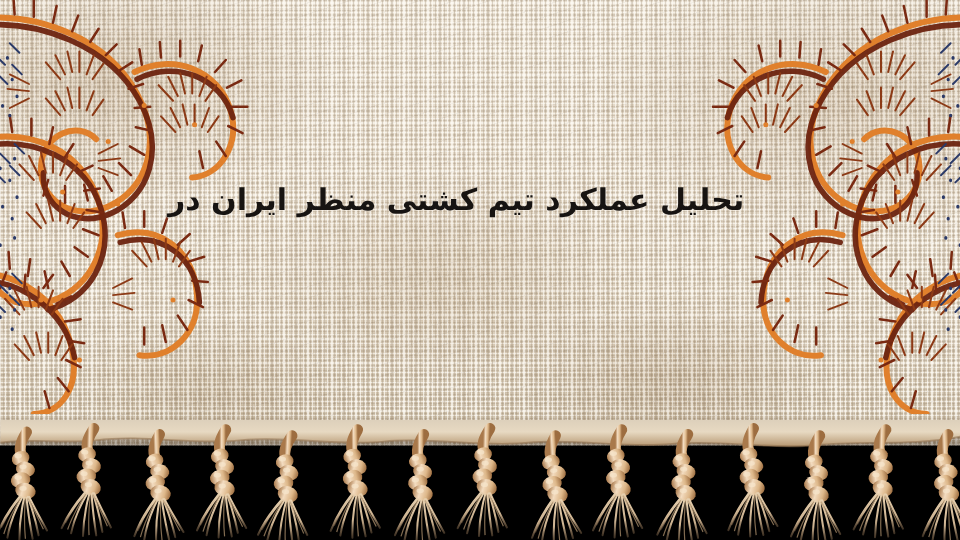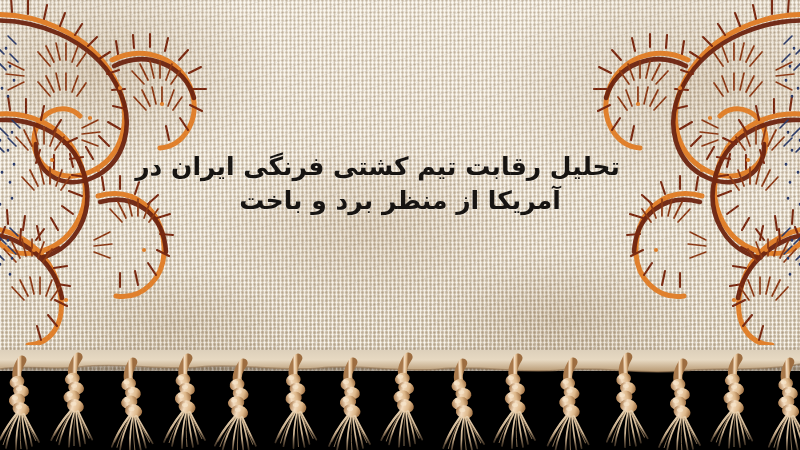--- a/index.html
+++ b/index.html
@@ -226,22 +226,21 @@
           <circle cx="40" cy="250" r="2.1"></circle>
         <circle cx="150" cy="250" r="2.1"></circle>
           <circle cx="168" cy="104" r="2.1"></circle>
         <circle cx="126" cy="88" r="2.1"></circle>
           <circle cx="72" cy="300" r="2.1"></circle>
       </g>
     </g>
   </svg>
 
   <div class="title-block">
-    <span class="title-line">تحلیل رقابت تیم کشتی فرنگی ایران در</span>
-    <span class="title-line">آمریکا از منظر برد و باخت</span>
+    <span class="title-line">تحلیل عملکرد تیم کشتی منظر ایران در</span>
   </div>
 
   <svg class="fringe" width="800" height="100" viewBox="0 0 800 100">
     <defs>
       <linearGradient id="cordG" x1="0" y1="0" x2="1" y2="0">
         <stop offset="0%" stop-color="#a9794b"></stop>
         <stop offset="35%" stop-color="#f3dcc0"></stop>
         <stop offset="70%" stop-color="#ddb789"></stop>
         <stop offset="100%" stop-color="#9d6d40"></stop>
       </linearGradient>

